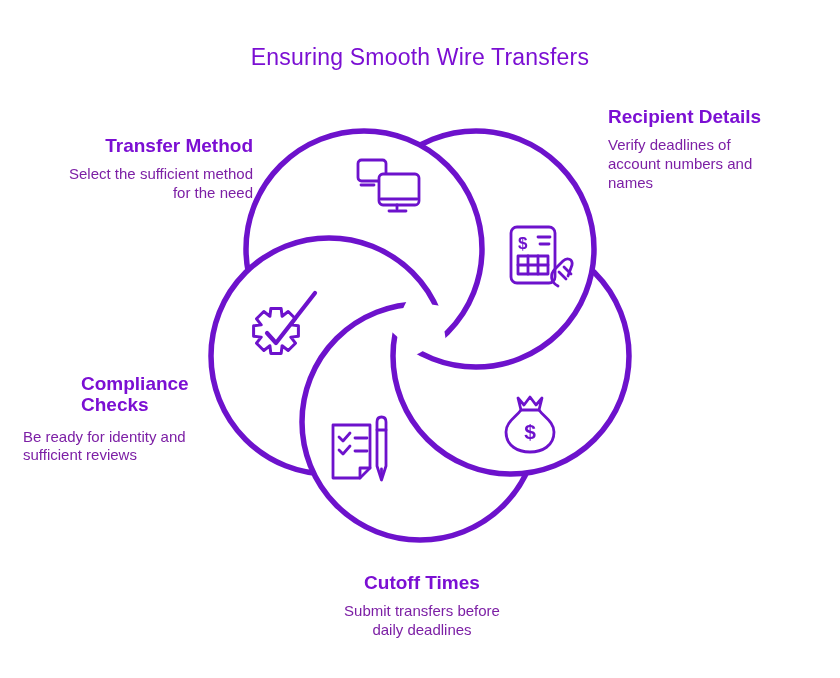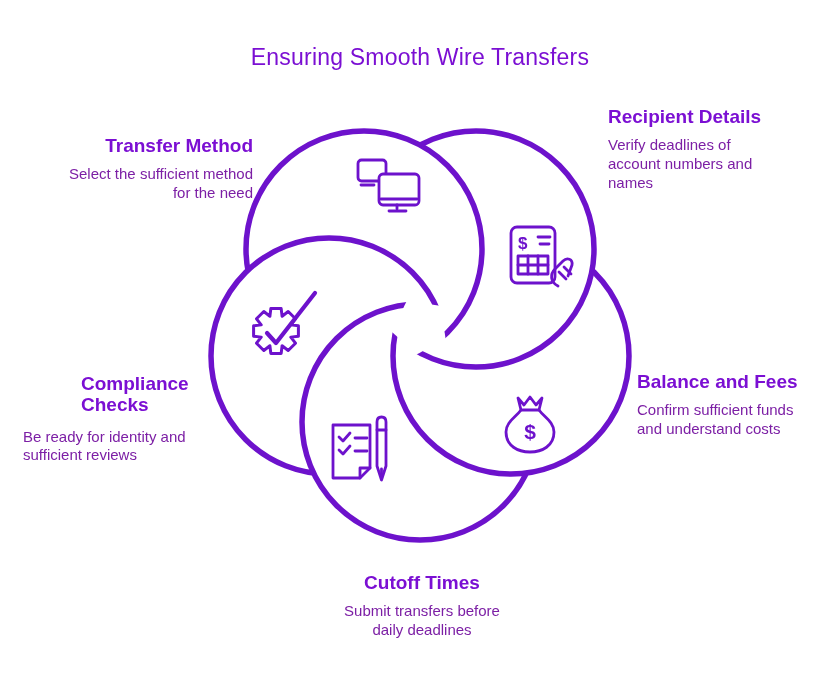--- a/index.html
+++ b/index.html
@@ -116,24 +116,20 @@
   <div class="step tm">
     <div class="step-label">Transfer Method</div>
     <div class="step-desc">Select the sufficient method for the need</div>
   </div>
 
   <div class="step rd">
     <div class="step-label">Recipient Details</div>
     <div class="step-desc">Verify deadlines of account numbers and names</div>
   </div>
 
-  <div class="step bf">
-    <div class="step-label">Balance and Fees</div>
-    <div class="step-desc">Confirm sufficient funds and understand costs</div>
-  </div>
 
   <div class="step ct">
     <div class="step-label">Cutoff Times</div>
     <div class="step-desc">Submit transfers before daily deadlines</div>
   </div>
 
   <div class="step cc">
     <div class="step-label">Compliance Checks</div>
     <div class="step-desc">Be ready for identity and sufficient reviews</div>
   </div>

